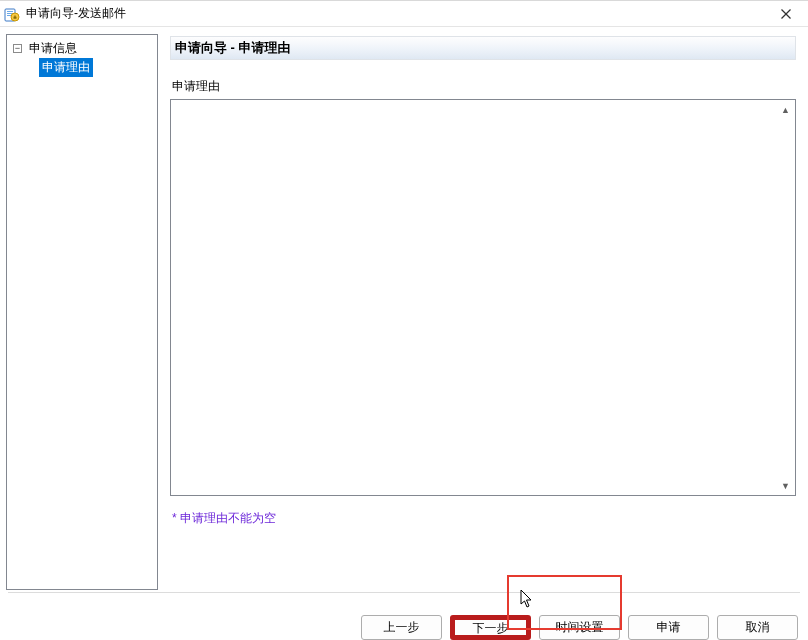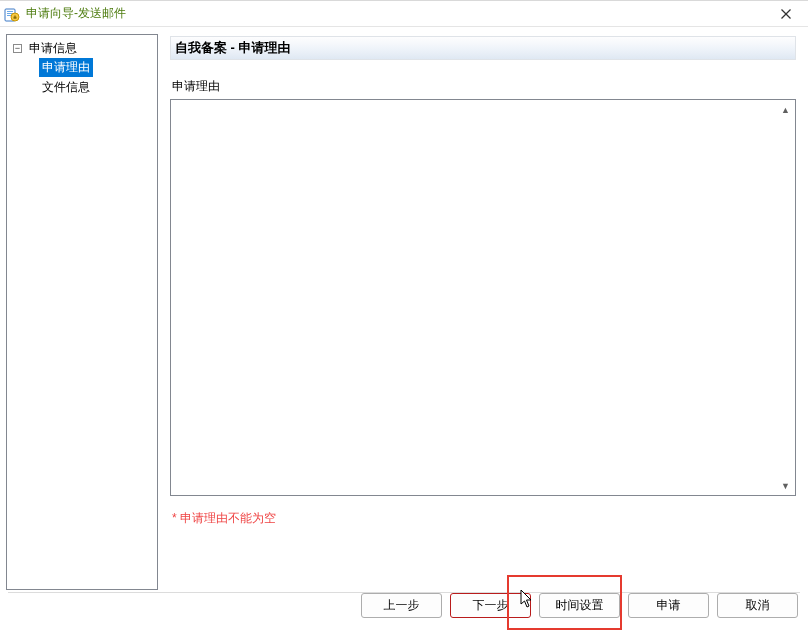--- a/index.html
+++ b/index.html
@@ -26,21 +26,21 @@
     border-bottom: 1px solid #e5e5e5;
   }
   .titlebar .app-icon {
     width: 16px; height: 16px;
     margin-right: 6px;
     display: inline-flex;
     align-items: center; justify-content: center;
   }
   .titlebar .title-text {
     flex: 1;
-    color: #4d7c0f;
+    color: #000000;
   }
   .titlebar .close-btn {
     width: 32px; height: 22px;
     display: flex; align-items: center; justify-content: center;
     font-size: 14px;
     font-family: Arial, sans-serif;
     cursor: default;
   }
   .content-area {
     position: absolute;
@@ -142,46 +142,46 @@
     right: 2px;
     width: 17px; height: 17px;
     display: flex; align-items: center; justify-content: center;
     font-size: 9px; color: #606060;
     pointer-events: none;
   }
   .scroll-arrow.up { top: 2px; }
   .scroll-arrow.down { bottom: 2px; }
   .validation-msg {
     margin: 14px 0 0 2px;
-    color: #ef4444;
+    color: #6d28d9;
   }
   .button-row {
     position: absolute;
     left: 0; right: 0; bottom: 0;
     height: 47px;
     display: flex;
-    align-items: flex-start;
+    align-items: flex-end;
     justify-content: flex-end;
     padding: 0 10px;
     gap: 8px;
     background: #fff;
   }
   .wiz-button {
     min-width: 81px;
     height: 25px;
     border: 1px solid #adadad;
     background: #fdfdfd;
     border-radius: 3px;
     font-family: inherit;
     font-size: 12px;
     cursor: default;
     padding: 0 6px;
   }
   .wiz-button.primary {
-    border: 1px solid #b91c1c;
+    border: 5px solid #b91c1c;
   }
   .highlight-callout {
     position: absolute;
     border: 2px solid #e53a2f;
     pointer-events: none;
     z-index: 10;
   }
   .cursor-arrow {
     position: absolute;
     width: 16px; height: 20px;
@@ -221,30 +221,27 @@
       <ul class="tree-root">
         <li class="tree-root-li">
           <div class="tree-row">
             <span class="expander">−</span>
             <span class="tree-node">申请信息</span>
           </div>
           <ul class="tree-children" id="tree-children">
               <li>
                 <span class="tree-node selected">申请理由</span>
               </li>
-              <li>
-                <span class="tree-node">文件信息</span>
-              </li>
             </ul>
         </li>
       </ul>
     </div>
 
     <div class="right-pane">
-      <div class="pane-header">自我备案 - 申请理由</div>
+      <div class="pane-header">申请向导 - 申请理由</div>
       <div class="reason-label">申请理由</div>
       <div class="reason-textarea-wrap">
         <textarea class="reason-textarea" style=""></textarea>
         <div class="scroll-arrow up">▲</div>
         <div class="scroll-arrow down">▼</div>
       </div>
       <div class="validation-msg">* 申请理由不能为空</div>
     </div>
 
   </div>

